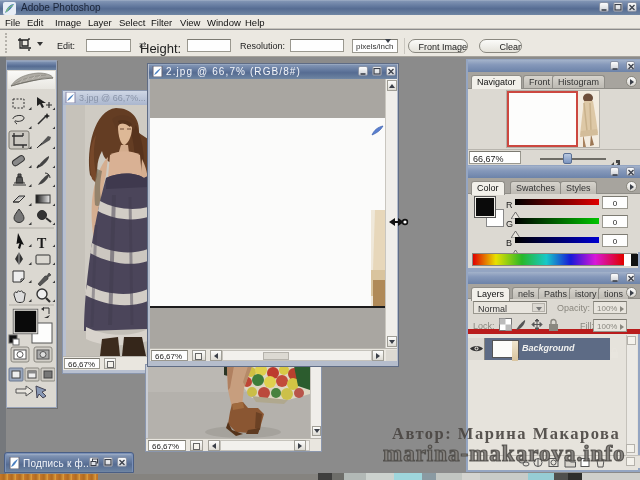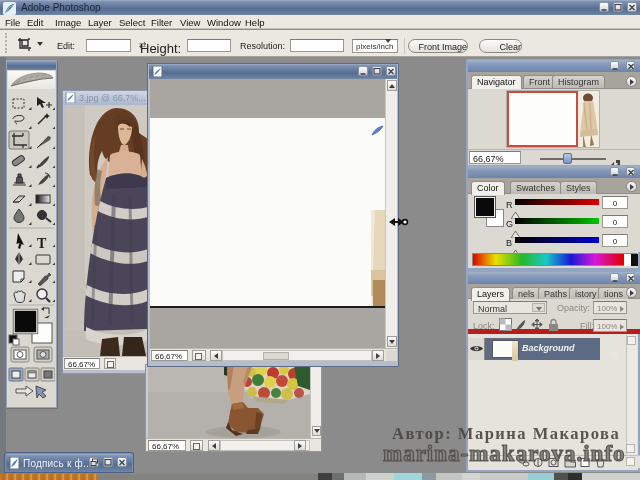--- a/index.html
+++ b/index.html
@@ -333,20 +333,21 @@
       <i class="tri triR"></i>
     </div>
  </div>
 
 <div class="abs" style="left:147px;top:63px;width:252px;height:304px;background:#b5bdcc;border:1px solid #5f6c85"></div>
 <div class="abs tb" style="left:149px;top:64px;width:248px;height:15px">
  <svg class="abs" style="left:3px;top:2px" width="11" height="11">
       <rect x="1" y="0" width="9" height="11" fill="#fff" stroke="#667"></rect>
       <path d="M2 9 C4 5 7 3 9 2 C7 5 5 8 2 9Z" fill="#4a7fc0"></path>
     </svg>
+ <span style="position:absolute;left:17px;top:2px;font-size:10px;letter-spacing:1.1px;color:#f4f6fa">2.jpg @ 66,7% (RGB/8#)</span>
  <div class="abs btn3" style="left:209px;top:2px">
       <svg width="8" height="9" style="display:block;margin:0 auto">
         <path d="M1.5 7 h5" stroke="#3a3f4a" stroke-width="1.6"></path>
       </svg>
     </div>
  <div class="abs btn3" style="left:223px;top:2px">
       <svg width="8" height="9" style="display:block;margin:0 auto">
         <rect x="1" y="1.5" width="6" height="5.5" fill="none" stroke="#3a3f4a" stroke-width="1.2"></rect>
       </svg>
     </div>
@@ -573,21 +574,21 @@
   <path d="M17 12 C19 8 24 3 26 2 C27 4 23 10 20 11 Z" fill="#555"></path>
   <path d="M38 2 v9 M33.5 6.5 h9 M38 1 l-2 2 h4 z M38 12 l-2 -2 h4 z M33 6.5 l2 -2 v4 z M43 6.5 l-2 -2 v4 z" stroke="#555" stroke-width="1" fill="#555"></path>
   <rect x="50" y="6" width="9" height="7" fill="#8a8880"></rect>
   <path d="M52 6 V4 a2.5 2.5 0 0 1 5 0 V6" stroke="#8a8880" fill="none" stroke-width="1.4"></path>
  </svg>
  <div class="abs" style="left:112px;top:5px;font-size:9px;color:#8a8880">Fill:</div>
  <div class="abs f" style="left:125px;top:3px;width:34px;height:13px;font-size:8px;color:#8a8880;padding:2px 0 0 3px;background:#e8e5de">100% <i class="tri triR" style="left:auto;right:2px;top:4px;transform:none;border-left-color:#8a8880"></i></div>
 </div>
 <div class="abs" style="left:626px;top:335px;width:11px;height:133px;background:#eceae5;border-left:1px solid #c5c2bb"></div>
 <div class="abs" style="left:627px;top:336px;width:9px;height:9px;background:#f4f2ec;border:1px solid #b5b2ab"></div>
-<div class="abs" style="left:468px;top:338px;width:132px;height:22px;background:#5d6b85">
+<div class="abs" style="left:468px;top:338px;width:142px;height:22px;background:#5d6b85">
  <div class="abs" style="left:0;top:0;width:17px;height:22px;background:#dcd9d2;border-right:1px solid #8a8880">
   <svg class="abs" style="left:2px;top:6px" width="13" height="9">
         <path d="M0 4.5 C3 1 10 1 13 4.5 C10 8 3 8 0 4.5 Z" fill="#333"></path>
         <circle cx="6.5" cy="4.5" r="2" fill="#dcd9d2"></circle>
         <circle cx="6.5" cy="4.5" r="1" fill="#333"></circle>
       </svg>
  </div>
  <div class="abs" style="left:24px;top:2px;width:27px;height:18px;background:#fcfcfa;border:1px solid #555">
   <div class="abs" style="right:0;top:0;width:6px;height:20px;background:linear-gradient(#f0e6ce,#d9c49e)"></div>
  </div>

